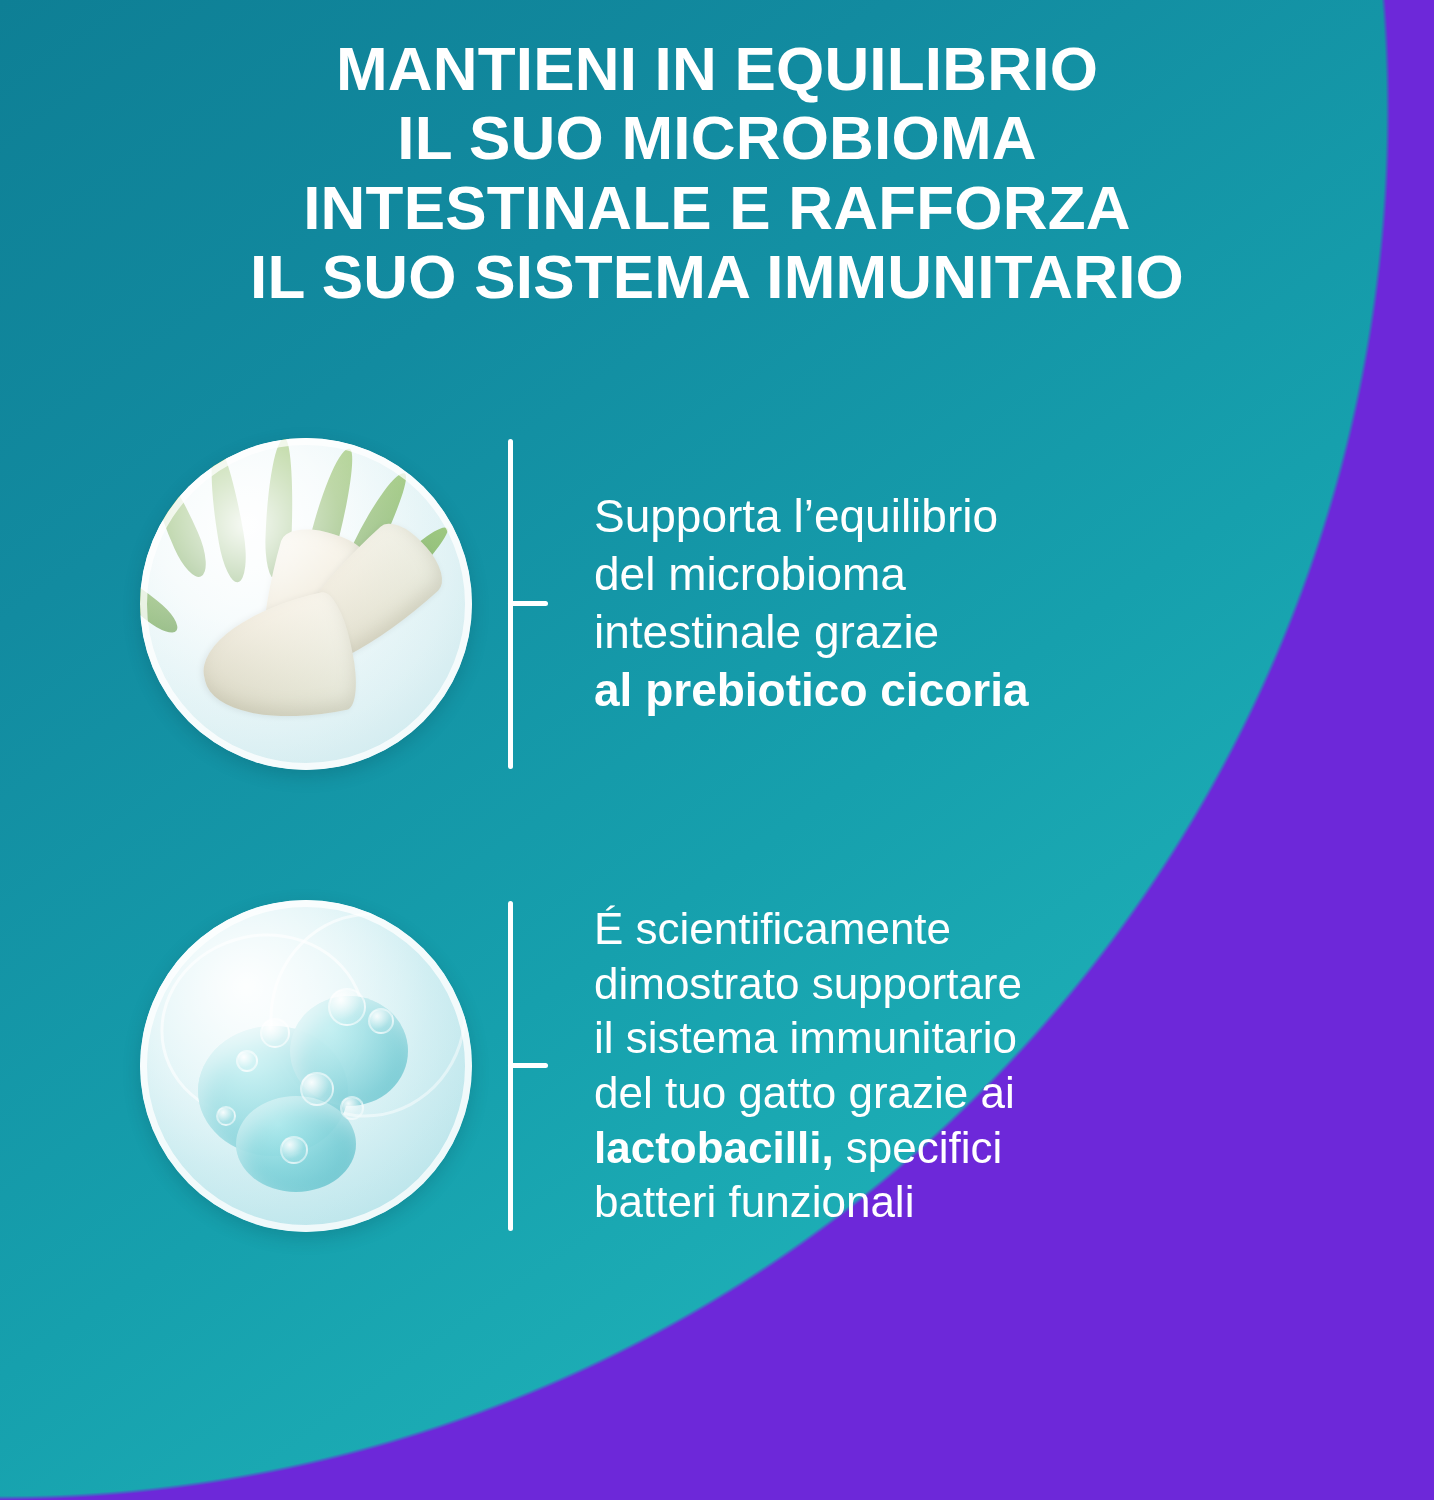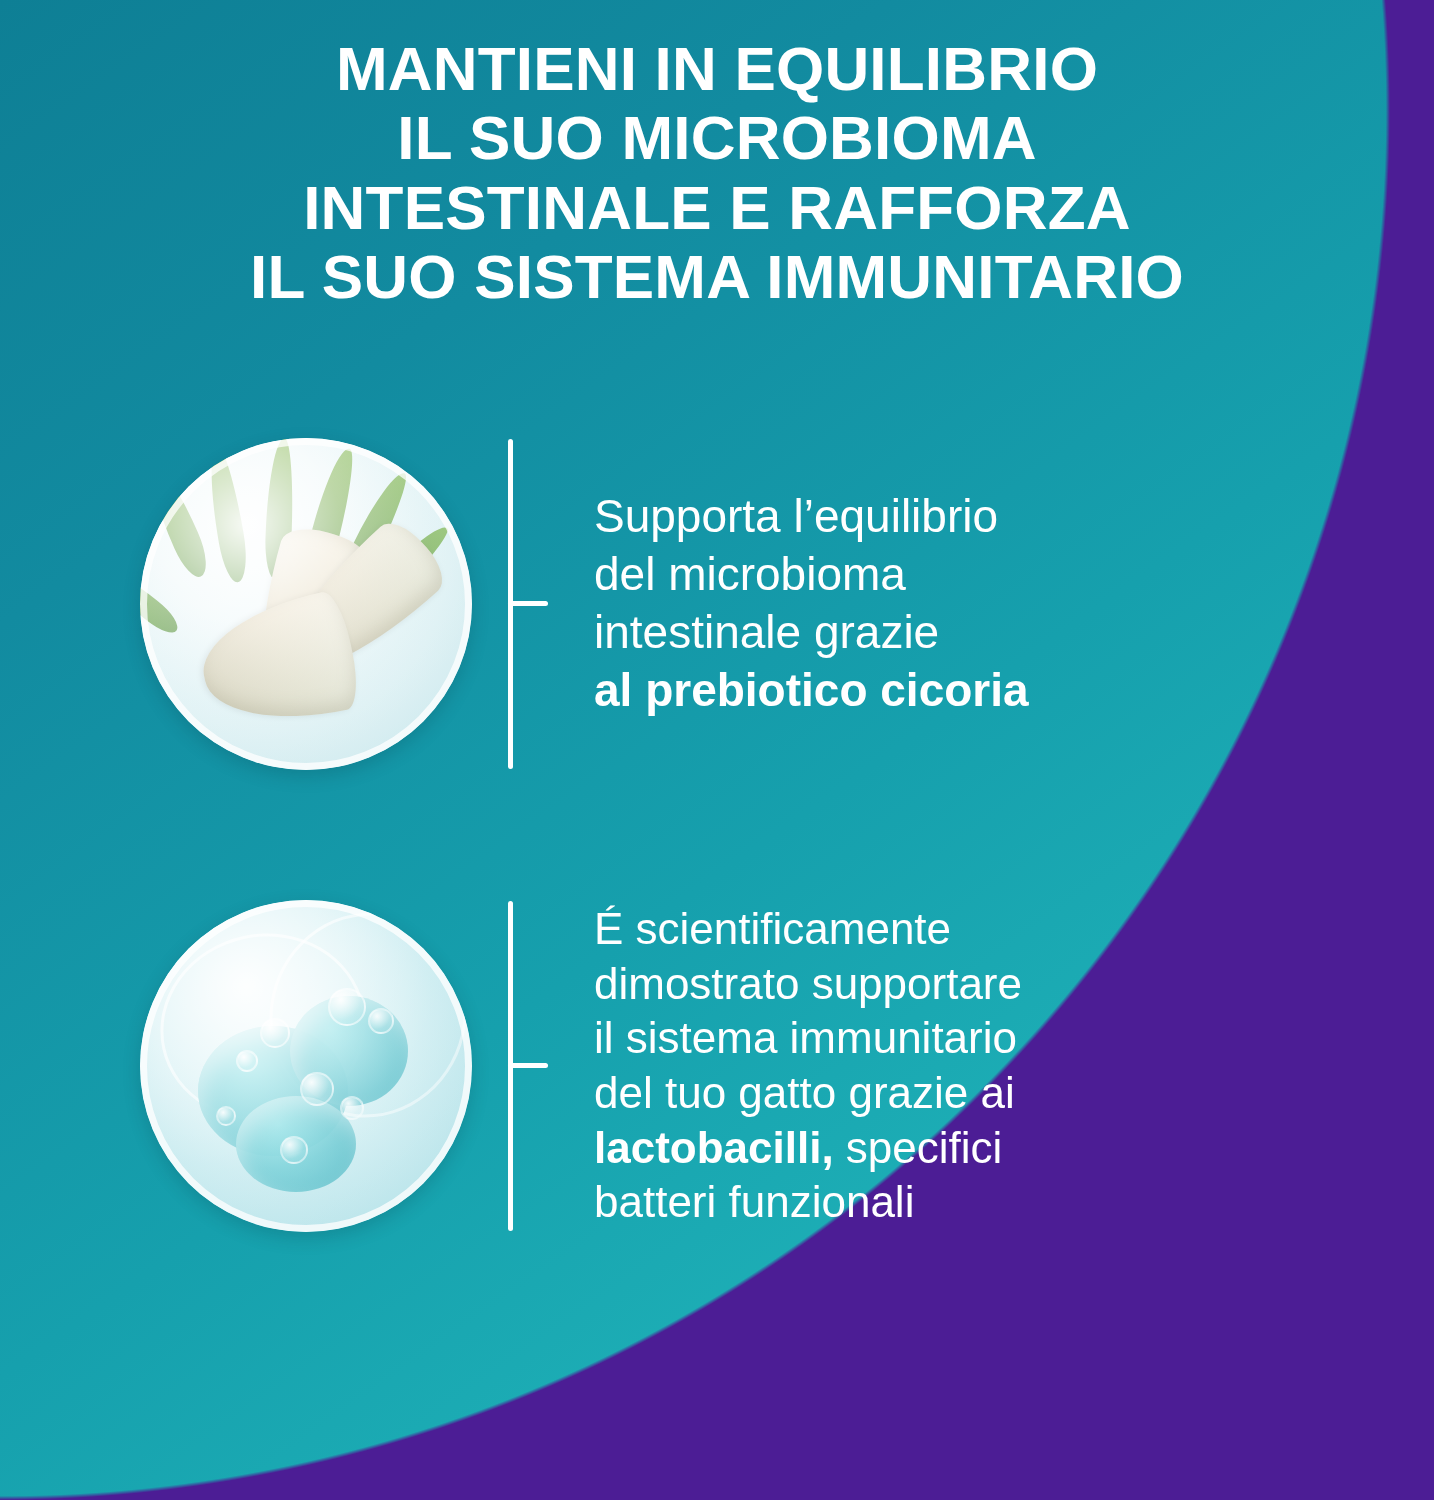--- a/index.html
+++ b/index.html
@@ -4,21 +4,21 @@
 <style>
   html, body {
     margin: 0;
     padding: 0;
     background: #ffffff;
   }
   #poster {
     position: relative;
     width: 1434px;
     height: 1500px;
-    background: #4c1d95;
+    background: #6d28d9;
     overflow: hidden;
     font-family: "Liberation Sans", sans-serif;
   }
 
   
   .teal-bg {
     position: absolute;
     left: 0;
     top: 0;
     width: 1434px;

